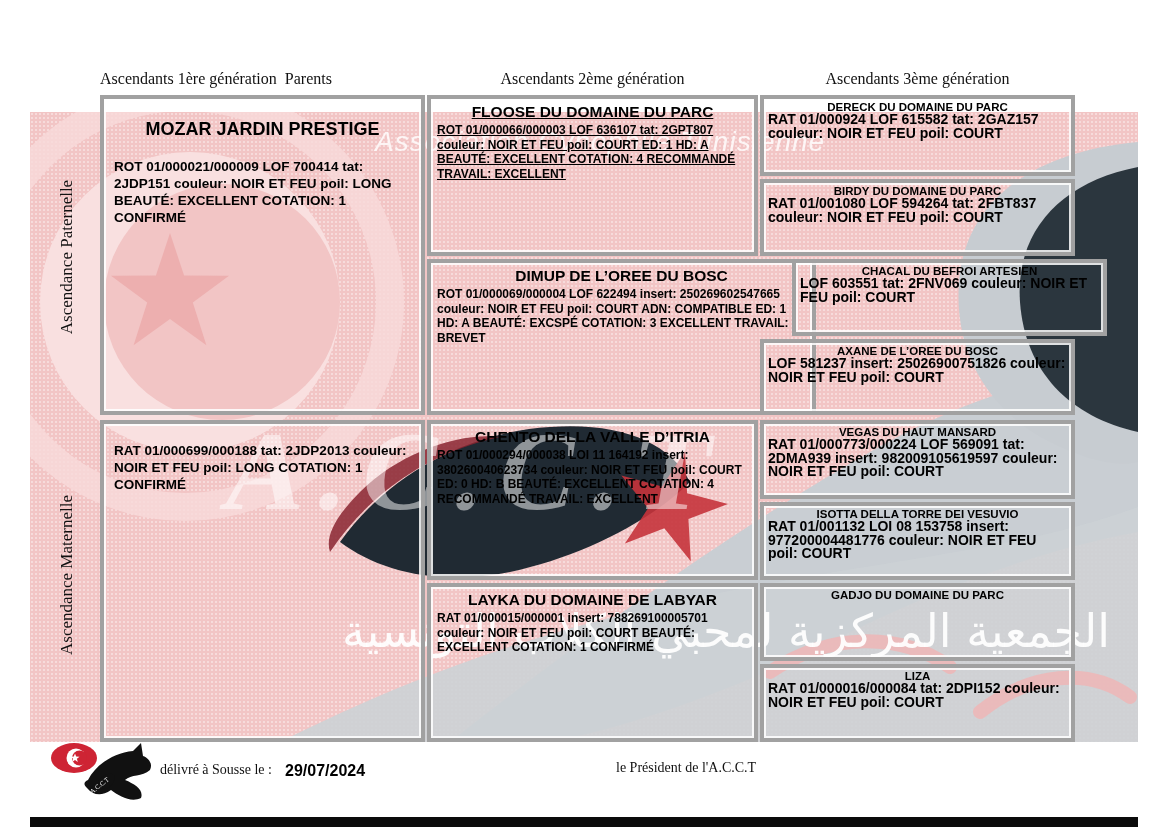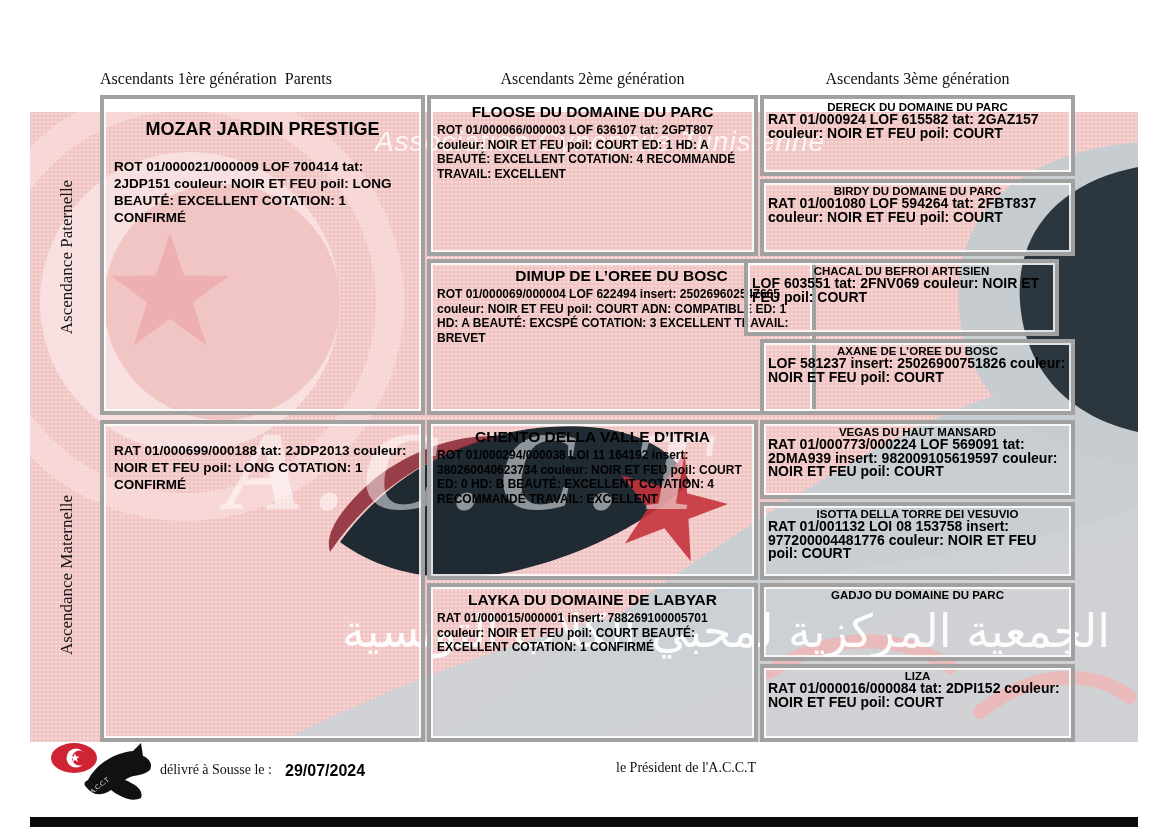--- a/index.html
+++ b/index.html
@@ -83,21 +83,21 @@
   <div class="vlabel" style="left:67px;top:575px;">Ascendance Maternelle</div>
 
   <div class="box g1" style="left:100px;top:95px;width:325px;height:320px;">
     <div class="t">MOZAR JARDIN PRESTIGE</div>
     <div class="b">ROT 01/000021/000009 LOF 700414 tat: 2JDP151 couleur: NOIR ET FEU poil: LONG BEAUTÉ: EXCELLENT COTATION: 1 CONFIRMÉ</div>
   </div>
   <div class="box g1" style="left:100px;top:420px;width:325px;height:322px;">
     <div class="b">RAT 01/000699/000188 tat: 2JDP2013 couleur: NOIR ET FEU poil: LONG COTATION: 1 CONFIRMÉ</div>
   </div>
 
-  <div class="box g2" style="left:427px;top:95px;width:331px;height:161px;">
+  <div class="box g2" style="left:427px;top:95px;width:331px;height:161px;text-decoration:underline;">
     <div class="t">FLOOSE DU DOMAINE DU PARC</div>
     <div class="b">ROT 01/000066/000003 LOF 636107 tat: 2GPT807 couleur: NOIR ET FEU poil: COURT ED: 1 HD: A BEAUTÉ: EXCELLENT COTATION: 4 RECOMMANDÉ TRAVAIL: EXCELLENT</div>
   </div>
   <div class="box g2" style="left:427px;top:259px;width:389px;height:156px;">
     <div class="t">DIMUP DE L’OREE DU BOSC</div>
     <div class="b">ROT 01/000069/000004 LOF 622494 insert: 250269602547665 couleur: NOIR ET FEU poil: COURT ADN: COMPATIBLE ED: 1 HD: A BEAUTÉ: EXCSPÉ COTATION: 3 EXCELLENT TRAVAIL: BREVET</div>
   </div>
   <div class="box g2" style="left:427px;top:420px;width:331px;height:160px;">
     <div class="t">CHENTO DELLA VALLE D’ITRIA</div>
     <div class="b">ROT 01/000294/000038 LOI 11 164192 insert: 380260040623734 couleur: NOIR ET FEU poil: COURT ED: 0 HD: B BEAUTÉ: EXCELLENT COTATION: 4 RECOMMANDÉ TRAVAIL: EXCELLENT</div>
@@ -108,21 +108,21 @@
   </div>
 
   <div class="box g3" style="left:760px;top:95px;width:315px;height:81px;">
     <div class="t">DERECK DU DOMAINE DU PARC</div>
     <div class="b">RAT 01/000924 LOF 615582 tat: 2GAZ157 couleur: NOIR ET FEU poil: COURT</div>
   </div>
   <div class="box g3" style="left:760px;top:179px;width:315px;height:77px;">
     <div class="t">BIRDY DU DOMAINE DU PARC</div>
     <div class="b">RAT 01/001080 LOF 594264 tat: 2FBT837 couleur: NOIR ET FEU poil: COURT</div>
   </div>
-  <div class="box g3" style="left:744px;top:259px;width:315px;height:77px;">
+  <div class="box g3" style="left:792px;top:259px;width:315px;height:77px;">
     <div class="t">CHACAL DU BEFROI ARTESIEN</div>
     <div class="b">LOF 603551 tat: 2FNV069 couleur: NOIR ET FEU poil: COURT</div>
   </div>
   <div class="box g3" style="left:760px;top:339px;width:315px;height:76px;">
     <div class="t">AXANE DE L’OREE DU BOSC</div>
     <div class="b">LOF 581237 insert: 25026900751826 couleur: NOIR ET FEU poil: COURT</div>
   </div>
   <div class="box g3" style="left:760px;top:420px;width:315px;height:79px;">
     <div class="t">VEGAS DU HAUT MANSARD</div>
     <div class="b">RAT 01/000773/000224 LOF 569091 tat: 2DMA939 insert: 982009105619597 couleur: NOIR ET FEU poil: COURT</div>

